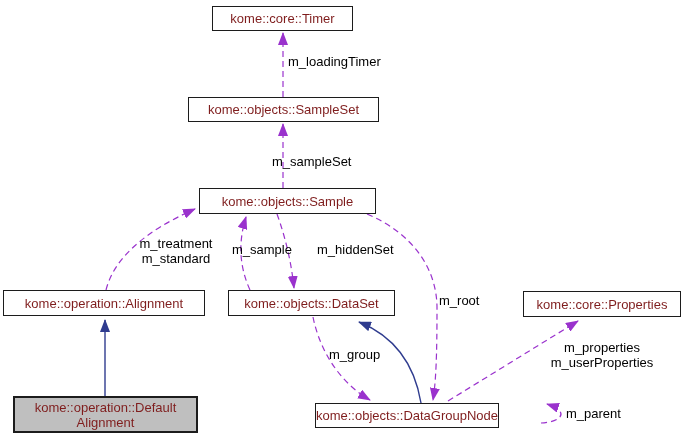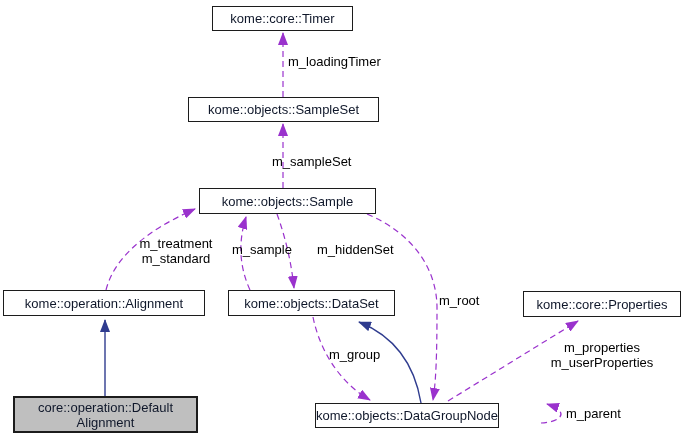--- a/index.html
+++ b/index.html
@@ -10,21 +10,21 @@
     font-family:"Liberation Sans","DejaVu Sans",sans-serif;
     overflow:hidden;
   }
   .edges{position:absolute;left:0;top:0;width:696px;height:443px;}
   .node{
     position:absolute;
     box-sizing:border-box;
     background:#ffffff;
     border:1px solid #1c1c1c;
     display:flex;align-items:center;justify-content:center;
-    font-size:13px;color:#0f172a;
+    font-size:13px;color:#7f1d1d;
     white-space:pre-line;text-align:center;line-height:15px;
   }
   .node-timer{left:212px;top:6px;width:141px;height:25px;}
   .node-sampleset{left:188px;top:97px;width:191px;height:25px;}
   .node-sample{left:199px;top:188px;width:177px;height:26px;}
   .node-alignment{left:3px;top:290px;width:202px;height:26px;}
   .node-dataset{left:228px;top:290px;width:167px;height:26px;}
   .node-properties{left:523px;top:291px;width:158px;height:26px;}
   .node-defaultalignment{left:13px;top:396px;width:185px;height:37px;background:#bfbfbf;border-width:2px;}
   .node-datagroupnode{left:315px;top:403px;width:184px;height:25px;}
@@ -73,21 +73,21 @@
     <path class="inherit" d="M105,396 L105,320" marker-end="url(#an)"></path>
     <path class="inherit" d="M421,403 Q411,343 359,322" marker-end="url(#an)"></path>
   </svg>
 
   <div class="node node-timer">kome::core::Timer</div>
   <div class="node node-sampleset">kome::objects::SampleSet</div>
   <div class="node node-sample">kome::objects::Sample</div>
   <div class="node node-alignment">kome::operation::Alignment</div>
   <div class="node node-dataset">kome::objects::DataSet</div>
   <div class="node node-properties">kome::core::Properties</div>
-  <div class="node node-defaultalignment">core::operation::Default
+  <div class="node node-defaultalignment">kome::operation::Default
 Alignment</div>
   <div class="node node-datagroupnode">kome::objects::DataGroupNode</div>
 
   <div class="elabel lbl-loadingtimer">m_loadingTimer</div>
   <div class="elabel lbl-sampleset">m_sampleSet</div>
   <div class="elabel lbl-treatment">m_treatment
 m_standard</div>
   <div class="elabel lbl-sample">m_sample</div>
   <div class="elabel lbl-hiddenset">m_hiddenSet</div>
   <div class="elabel lbl-root">m_root</div>

